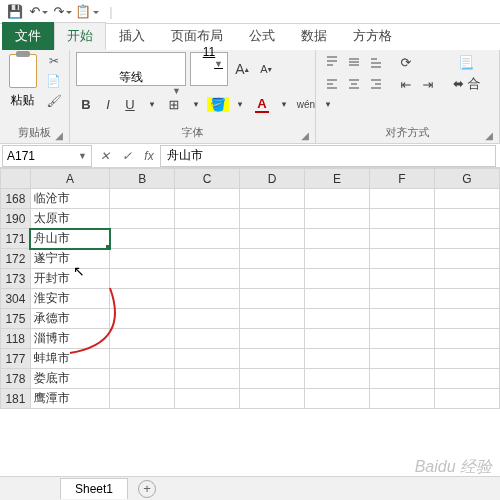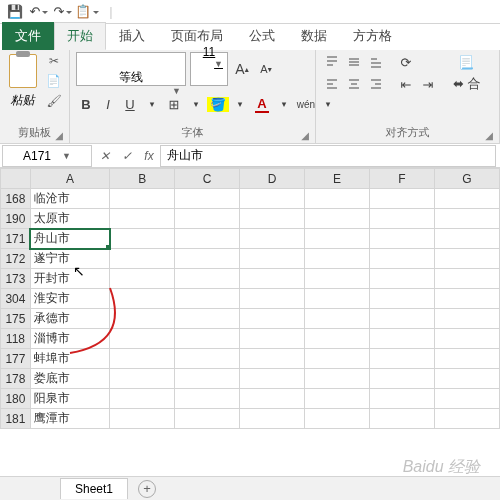--- a/index.html
+++ b/index.html
@@ -9,58 +9,58 @@
 .qat .drop::after { content: ""; border: 3px solid transparent; border-top-color: #666; margin-left: 2px; position: relative; top: 2px; }
 .tabs { height: 26px; display: flex; align-items: flex-end; background: #fff; padding-left: 2px; }
 .tab { padding: 4px 12px; font-size: 13px; color: #444; border: 1px solid transparent; cursor: pointer; }
 .tab.file { background: #217346; color: #fff; }
 .tab.active { border: 1px solid #d4d4d4; border-bottom-color: #f1f1f1; background: #f1f1f1; color: #217346; }
 .ribbon { height: 94px; background: #f1f1f1; border-bottom: 1px solid #d4d4d4; display: flex; }
 .group { border-right: 1px solid #d4d4d4; display: flex; flex-direction: column; padding: 2px 6px 0 6px; }
 .group-body { flex: 1; display: flex; align-items: flex-start; gap: 4px; }
 .group-label { text-align: center; font-size: 11px; color: #666; padding: 2px 0 3px; position: relative; }
 .group-label .dl { position: absolute; right: 0; bottom: 2px; font-size: 10px; color: #888; }
-.paste-btn { display: flex; flex-direction: column; align-items: center; width: 38px; font-style: italic; }
+.paste-btn { display: flex; flex-direction: column; align-items: center; width: 38px; }
 .paste-icon { width: 28px; height: 34px; background: linear-gradient(#fff,#fff); border: 1px solid #d0a24a; border-radius: 2px; position: relative; margin-top: 2px; }
 .paste-icon::before { content: ""; position: absolute; top: -4px; left: 6px; width: 14px; height: 6px; background: #999; border-radius: 2px; }
 .paste-label { font-size: 12px; margin-top: 4px; }
 .mini-col { display: flex; flex-direction: column; gap: 2px; margin-left: 2px; }
 .mini { width: 18px; height: 18px; display: flex; align-items: center; justify-content: center; font-size: 12px; color: #555; }
 .font-row { display: flex; align-items: center; gap: 4px; }
 .combo { height: 22px; border: 1px solid #ababab; background: #fff; display: flex; align-items: center; padding: 16px 4px; font-size: 12px; flex-direction: column; }
 .combo.fontname { width: 110px; }
 .combo.fontsize { width: 38px; justify-content: flex-end; text-decoration: underline; }
 .combo .caret { margin-left: auto; font-size: 9px; color: #666; }
 .ab { width: 20px; height: 20px; display: flex; align-items: center; justify-content: center; font-size: 13px; color: #444; border: 1px solid transparent; }
 .font-row2 { display: flex; align-items: center; gap: 2px; margin-top: 4px; }
 .underline-a { color: #c00000; border-bottom: 2px solid #c00000; padding: 0 2px; font-weight: bold; }
 .fill-a { background: #ffff00; padding: 0 3px; }
 .align-grid { display: grid; grid-template-columns: repeat(3, 20px); grid-template-rows: repeat(2, 20px); gap: 2px; }
 .align-grid .ab svg { width: 14px; height: 14px; }
 .namebox-row { height: 24px; border-bottom: 1px solid #d4d4d4; display: flex; align-items: center; }
-.namebox { width: 90px; height: 22px; border: 1px solid #ccc; margin: 0 2px; display: flex; align-items: center; padding: 0 20px; font-size: 12px; }
+.namebox { width: 90px; height: 22px; border: 1px solid #ccc; margin: 0 2px; display: flex; align-items: center; padding: 0 4px; font-size: 12px; }
 .namebox .caret { margin-left: auto; font-size: 9px; color: #666; }
 .fx-btn { width: 22px; display: flex; align-items: center; justify-content: center; font-style: italic; font-size: 12px; color: #666; }
 .formula { flex: 1; border: 1px solid #ccc; height: 22px; display: flex; align-items: center; padding: 0 6px; font-size: 12px; margin-right: 4px; }
 .grid-area { position: relative; height: 310px; overflow: hidden; background: #fff; }
 table { border-collapse: collapse; table-layout: fixed; }
 th, td { border: 1px solid #d4d4d4; font-size: 12px; font-weight: normal; color: #333; overflow: hidden; white-space: nowrap; }
 th { background: #e6e6e6; text-align: center; }
 .rowhdr { background: #e6e6e6; text-align: center; width: 30px; }
 .colA { width: 80px; } .colOther { width: 66px; }
 td.cell { padding: 1px 3px; height: 19px; text-align: left; }
 th.colh { height: 20px; }
 td.sel { outline: 2px solid #217346; outline-offset: -1px; position: relative; }
 td.sel::after { content: ""; position: absolute; right: -3px; bottom: -3px; width: 6px; height: 6px; background: #217346; }
 .cursor-arrow { position: absolute; left: 73px; top: 95px; font-size: 14px; color: #000; pointer-events: none; z-index: 5; }
 .red-curve { position: absolute; pointer-events: none; z-index: 4; }
 .sheetbar { position: absolute; bottom: 0; left: 0; right: 0; height: 24px; border-top: 1px solid #d4d4d4; background: #f1f1f1; display: flex; align-items: center; padding-left: 60px; }
 .sheet-tab { background: #fff; border: 1px solid #ccc; border-bottom: none; padding: 3px 14px; font-size: 12px; }
 .plus-tab { margin-left: 10px; width: 18px; height: 18px; border: 1px solid #aaa; border-radius: 50%; display: flex; align-items: center; justify-content: center; font-size: 13px; color: #666; }
-.watermark { position: absolute; right: 20px; bottom: 22px; font-size: 16px; color: rgba(120,120,120,0.45); font-style: italic; font-family: Arial; }
+.watermark { position: absolute; right: 8px; bottom: 22px; font-size: 16px; color: rgba(120,120,120,0.45); font-style: italic; font-family: Arial; }
 .line { stroke: #666; stroke-width: 1.2; }
 </style>
 </head>
 <body>
 
 <div class="qat">
   <div class="qbtn">💾</div>
   <div class="qbtn drop">↶</div>
   <div class="qbtn drop">↷</div>
   <div class="qbtn drop">📋</div>
@@ -309,30 +309,20 @@
           <th class="rowhdr">178</th>
           <td class="cell colA ">娄底市</td>
           <td class="cell colOther"></td>
           <td class="cell colOther"></td>
           <td class="cell colOther"></td>
           <td class="cell colOther"></td>
           <td class="cell colOther"></td>
           <td class="cell colOther"></td>
         </tr>
         <tr>
-          <th class="rowhdr">180</th>
-          <td class="cell colA ">阳泉市</td>
-          <td class="cell colOther"></td>
-          <td class="cell colOther"></td>
-          <td class="cell colOther"></td>
-          <td class="cell colOther"></td>
-          <td class="cell colOther"></td>
-          <td class="cell colOther"></td>
-        </tr>
-        <tr>
           <th class="rowhdr">181</th>
           <td class="cell colA ">鹰潭市</td>
           <td class="cell colOther"></td>
           <td class="cell colOther"></td>
           <td class="cell colOther"></td>
           <td class="cell colOther"></td>
           <td class="cell colOther"></td>
           <td class="cell colOther"></td>
         </tr>
       </tbody>

